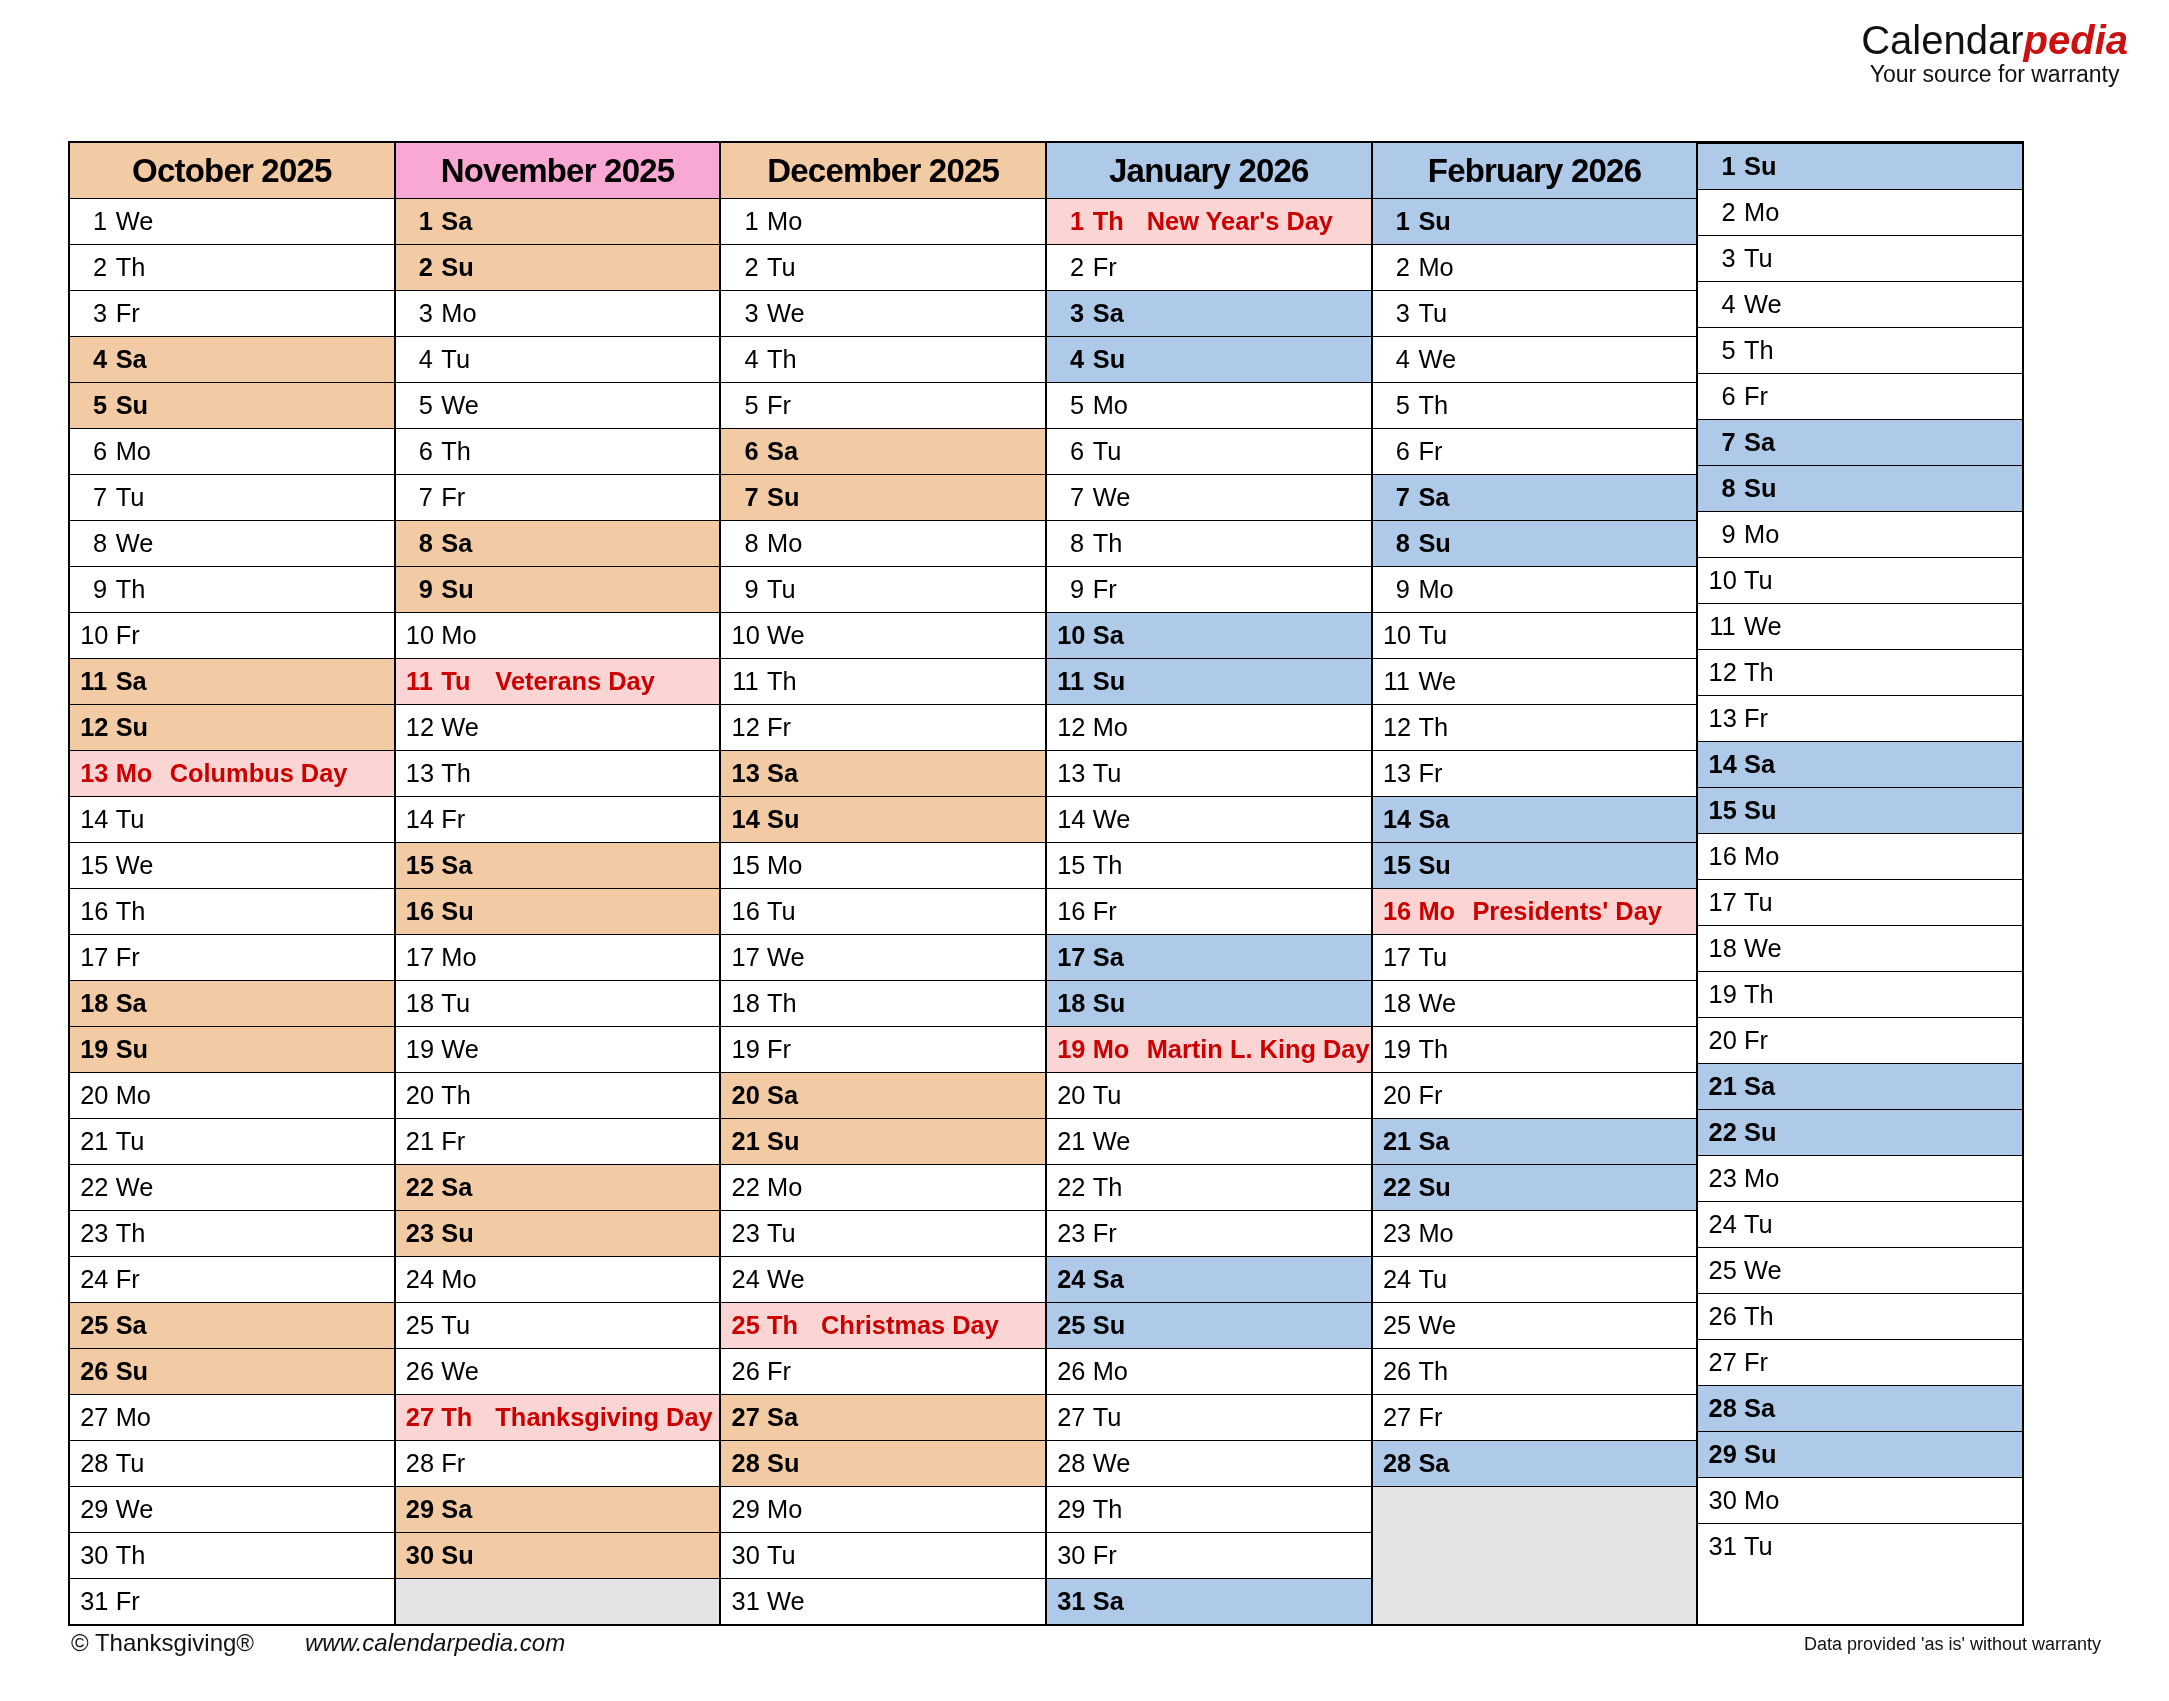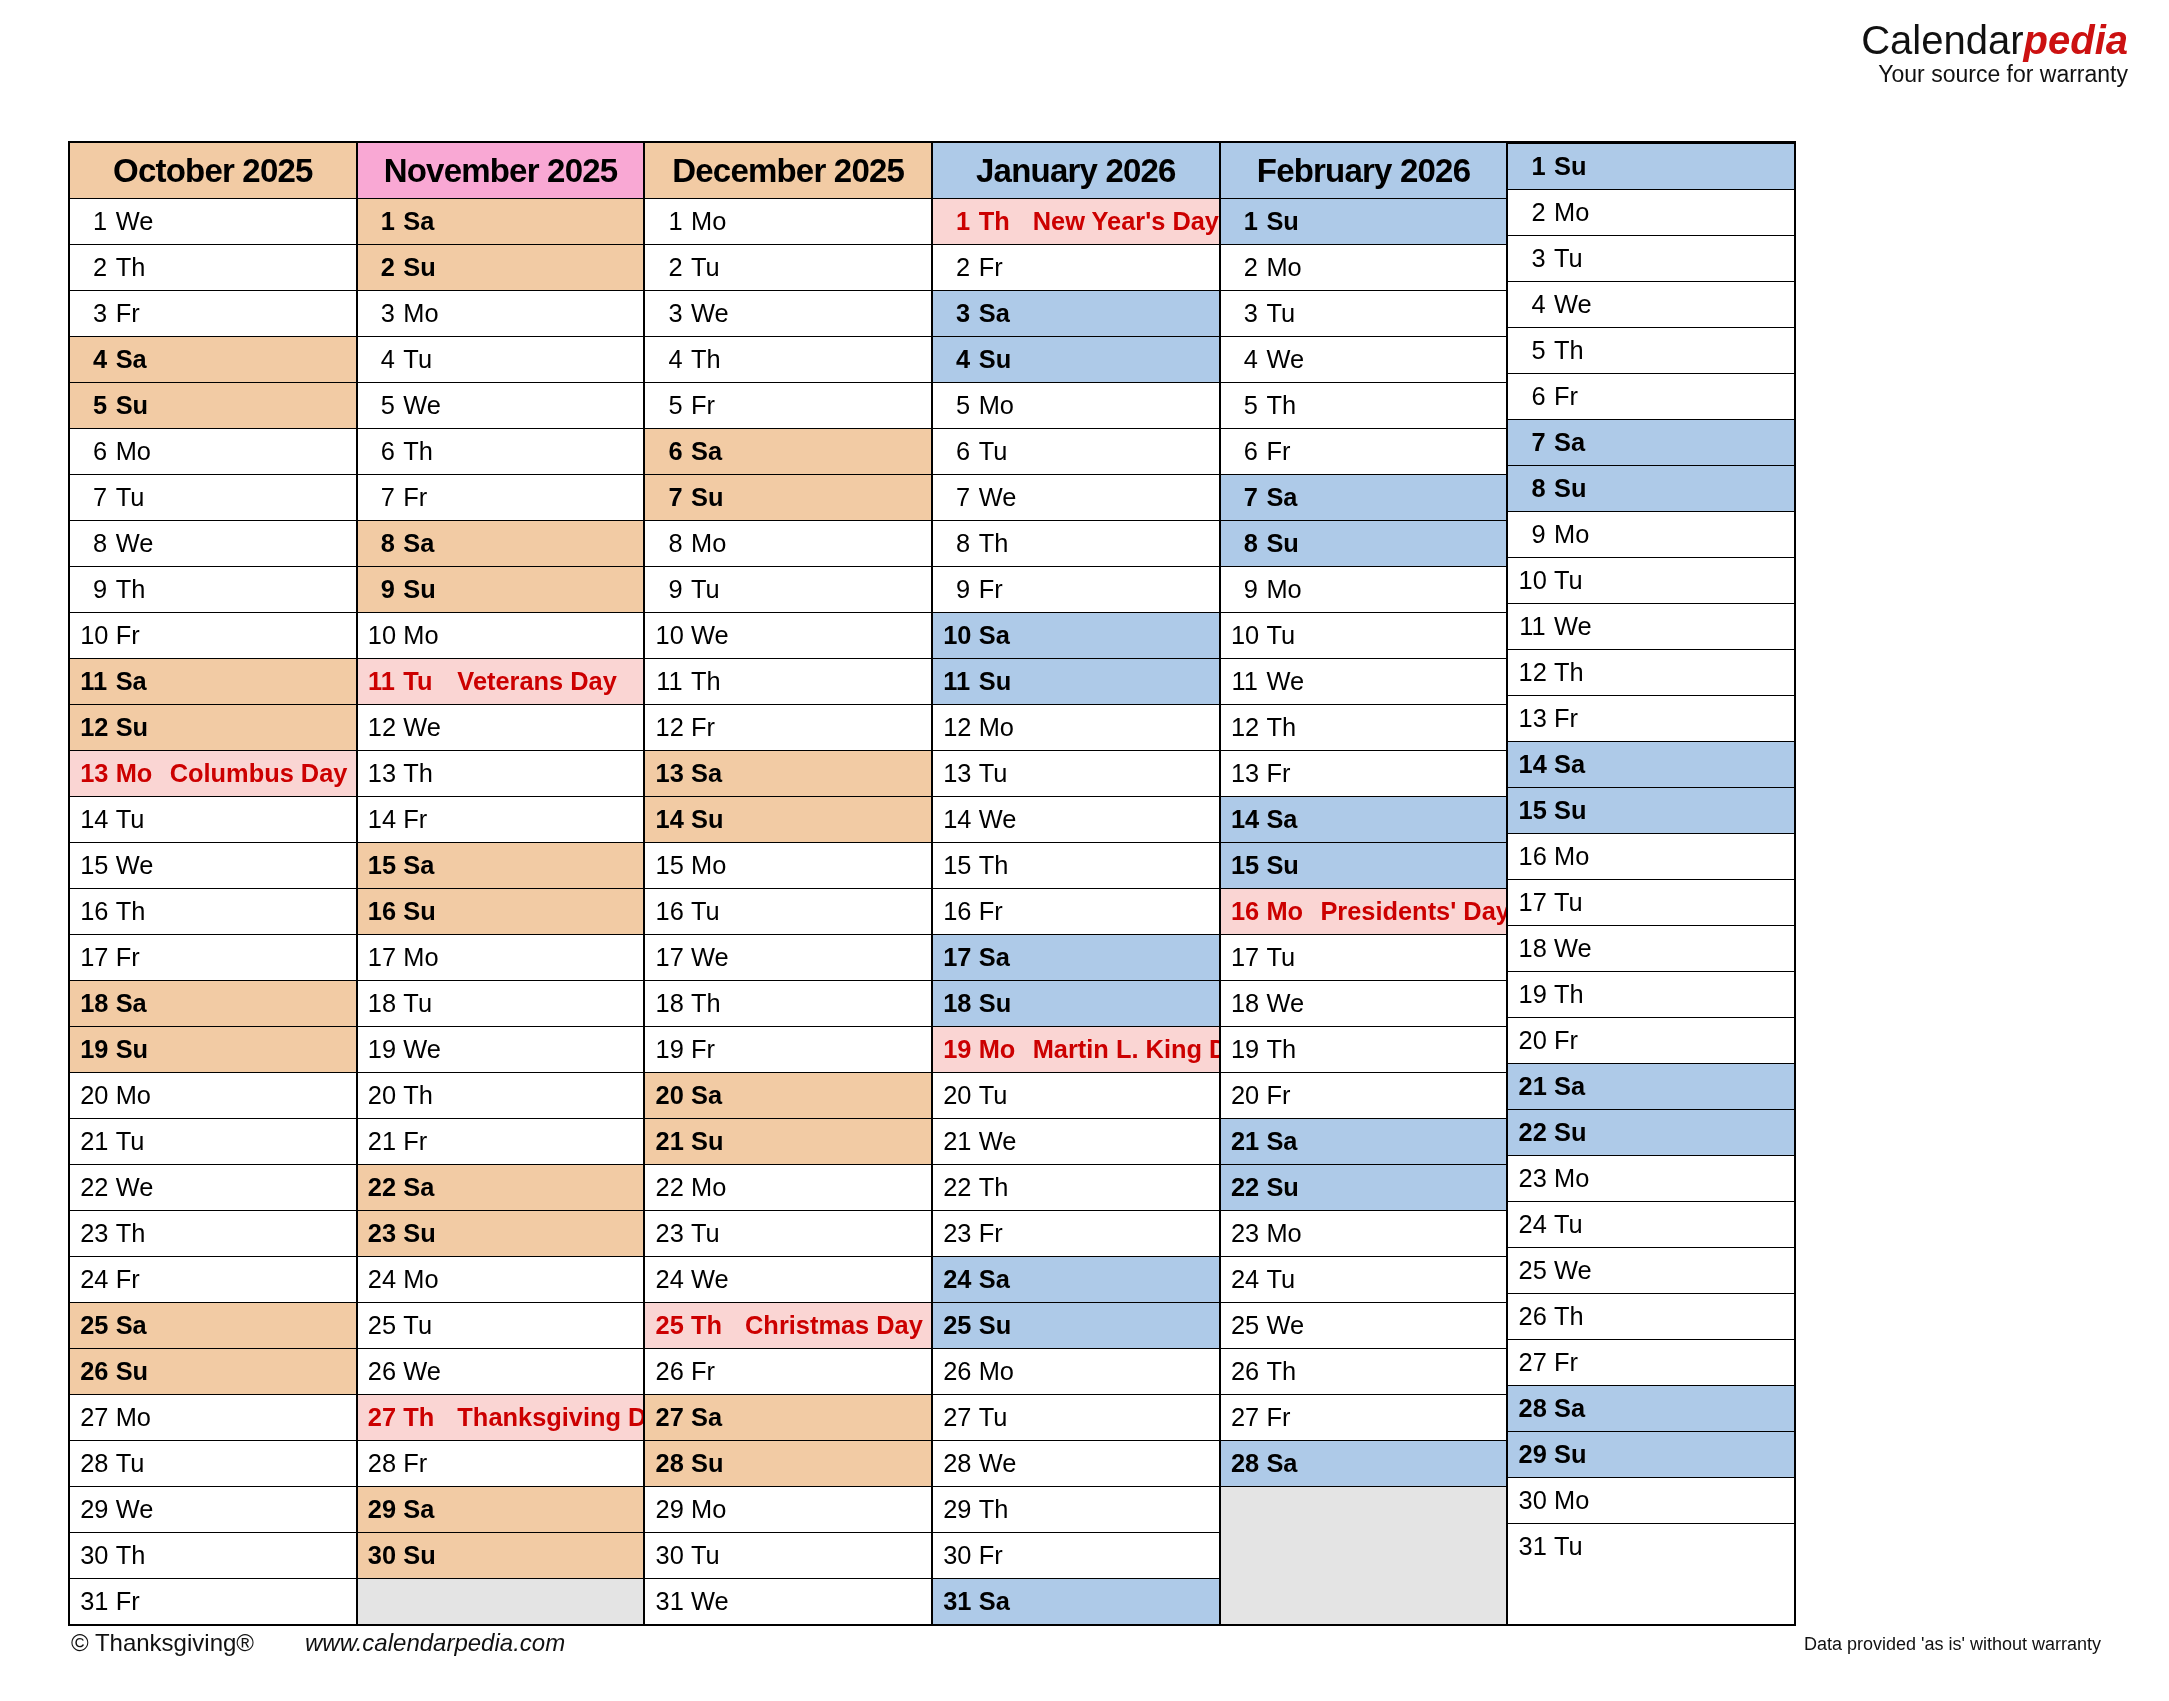--- a/index.html
+++ b/index.html
@@ -23,41 +23,41 @@
     font-size: 56px;
     font-weight: bold;
     letter-spacing: -1.7px;
     color: #000000;
     white-space: nowrap;
   }
   #logo {
     position: absolute;
     right: 42px;
     top: 18.6px;
-    text-align: right;
+    text-align: center;
     line-height: 1.05;
   }
   #logo .logo-line {
     font-size: 40px;
     white-space: nowrap;
   }
   #logo .logo-black { color: #111111; }
   #logo .logo-red   { font-weight: bold; font-style: italic; }
   #logo .tagline {
     font-size: 23px;
     color: #111111;
     margin-top: 1.7px;
     white-space: nowrap;
   }
   
   #calendar-table {
     position: absolute;
     left: 68px;
     top: 141px;
-    width: 1728px;
+    width: 1956px;
     box-sizing: border-box;
     border: 2.5px solid var(--border, #000);
     display: flex;
     background: #ffffff;
   }
   .month-col {
     flex: 1 1 0;
     min-width: 0;
   }
   .month-col + .month-col {

